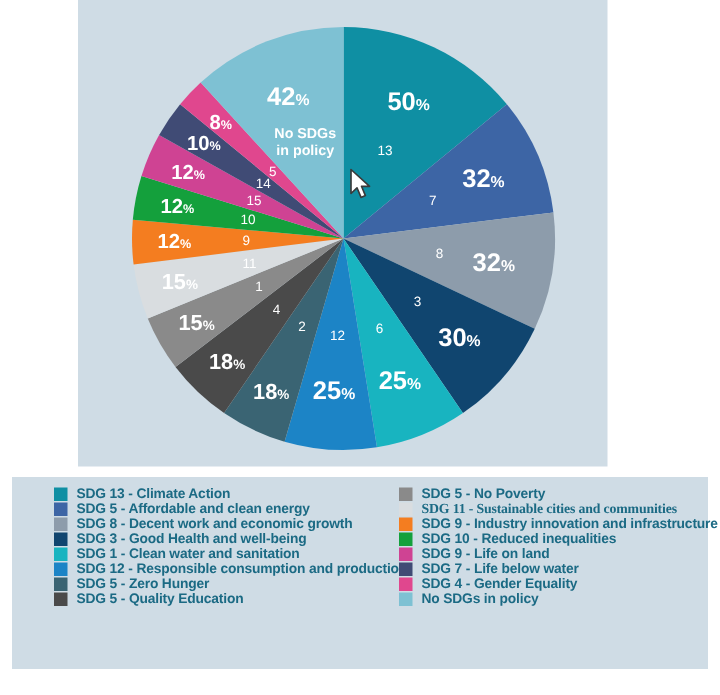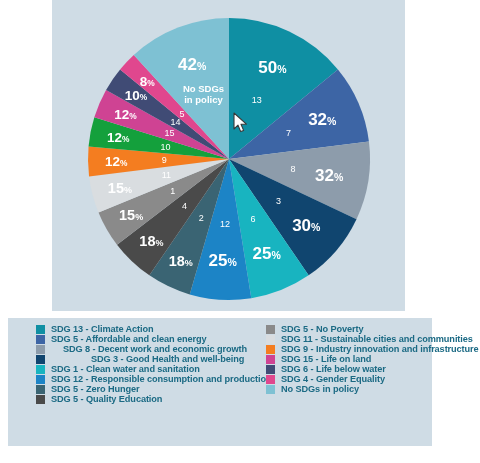--- a/index.html
+++ b/index.html
@@ -37,21 +37,21 @@
   .nosdg-label{
     font-family:"Liberation Sans", sans-serif;
     font-weight:bold;
     fill:#ffffff;
     font-size:9.5px;
   }
   
   #legend-panel{
     position:absolute;
     left:8px; top:318px;
-    width:424px; height:128px;
+    width:464px; height:128px;
     background:#cfdce5;
   }
   #legend-grid{
     position:absolute;
     left:0; top:0; right:0; bottom:0;
     display:grid;
     grid-template-columns:258px 1fr;
     grid-auto-rows:15.2px;
     padding:6px 0 0 0;
     box-sizing:border-box;
@@ -159,25 +159,25 @@
         <div class="legend-item">
           <span class="legend-swatch" style="background: rgb(15, 143, 163);"></span>
           <span class="legend-text" style="color: rgb(27, 106, 132);">SDG 13 - Climate Action</span>
         </div>
         <div class="legend-item">
           <span class="legend-swatch" style="background: rgb(61, 101, 165);"></span>
           <span class="legend-text" style="color: rgb(27, 106, 132);">SDG 5 - Affordable and clean energy</span>
         </div>
         <div class="legend-item">
           <span class="legend-swatch" style="background: rgb(141, 156, 171);"></span>
-          <span class="legend-text" style="color: rgb(27, 106, 132); margin-left: 12px;">SDG 8 - Decent work and economic growth</span>
+          <span class="legend-text" style="color: rgb(27, 106, 132);">SDG 8 - Decent work and economic growth</span>
         </div>
         <div class="legend-item">
           <span class="legend-swatch" style="background: rgb(16, 69, 111);"></span>
-          <span class="legend-text" style="color: rgb(27, 106, 132); margin-left: 40px;">SDG 3 - Good Health and well-being</span>
+          <span class="legend-text" style="color: rgb(27, 106, 132);">SDG 3 - Good Health and well-being</span>
         </div>
         <div class="legend-item">
           <span class="legend-swatch" style="background: rgb(24, 180, 192);"></span>
           <span class="legend-text" style="color: rgb(27, 106, 132);">SDG 1 - Clean water and sanitation</span>
         </div>
         <div class="legend-item">
           <span class="legend-swatch" style="background: rgb(28, 132, 198);"></span>
           <span class="legend-text" style="color: rgb(27, 106, 132);">SDG 12 - Responsible consumption and production</span>
         </div>
         <div class="legend-item">
@@ -189,33 +189,37 @@
           <span class="legend-text" style="color: rgb(27, 106, 132);">SDG 5 - Quality Education</span>
         </div>
       </div>
     <div class="legend-col right" id="legend-right">
         <div class="legend-item">
           <span class="legend-swatch" style="background: rgb(138, 138, 138);"></span>
           <span class="legend-text" style="color: rgb(27, 106, 132);">SDG 5 - No Poverty</span>
         </div>
         <div class="legend-item">
           <span class="legend-swatch" style="background: rgb(217, 221, 224);"></span>
-          <span class="legend-text" style="color: rgb(27, 106, 132);">SDG 11 - Sustainable cities and communities</span>
+          <span class="legend-text" style="color: rgb(27, 106, 132); font-family: Liberation Serif, serif;">SDG 11 - Sustainable cities and communities</span>
         </div>
         <div class="legend-item">
           <span class="legend-swatch" style="background: rgb(244, 125, 32);"></span>
           <span class="legend-text" style="color: rgb(27, 106, 132); text-align: right;">SDG 9 - Industry innovation and infrastructure</span>
         </div>
         <div class="legend-item">
+          <span class="legend-swatch" style="background: rgb(20, 160, 60);"></span>
+          <span class="legend-text" style="color: rgb(27, 106, 132);">SDG 10 - Reduced inequalities</span>
+        </div>
+        <div class="legend-item">
           <span class="legend-swatch" style="background: rgb(207, 67, 147);"></span>
-          <span class="legend-text" style="color: rgb(27, 106, 132);">SDG 15 - Life on land</span>
+          <span class="legend-text" style="color: rgb(27, 106, 132);">SDG 9 - Life on land</span>
         </div>
         <div class="legend-item">
           <span class="legend-swatch" style="background: rgb(64, 75, 117);"></span>
-          <span class="legend-text" style="color: rgb(27, 106, 132);">SDG 6 - Life below water</span>
+          <span class="legend-text" style="color: rgb(27, 106, 132);">SDG 7 - Life below water</span>
         </div>
         <div class="legend-item">
           <span class="legend-swatch" style="background: rgb(224, 71, 142);"></span>
           <span class="legend-text" style="color: rgb(27, 106, 132);">SDG 4 - Gender Equality</span>
         </div>
         <div class="legend-item">
           <span class="legend-swatch" style="background: rgb(126, 193, 211);"></span>
           <span class="legend-text" style="color: rgb(27, 106, 132);">No SDGs in policy</span>
         </div>
       </div>

